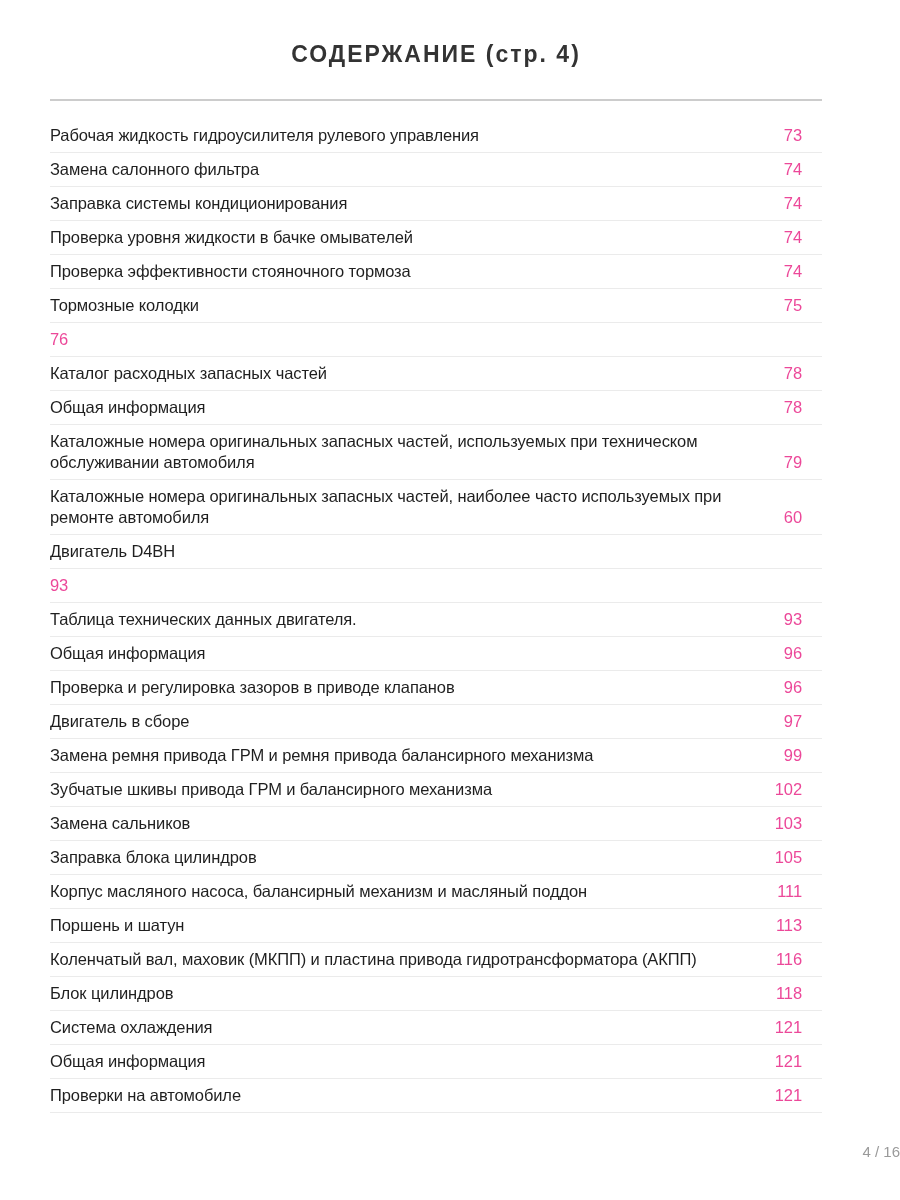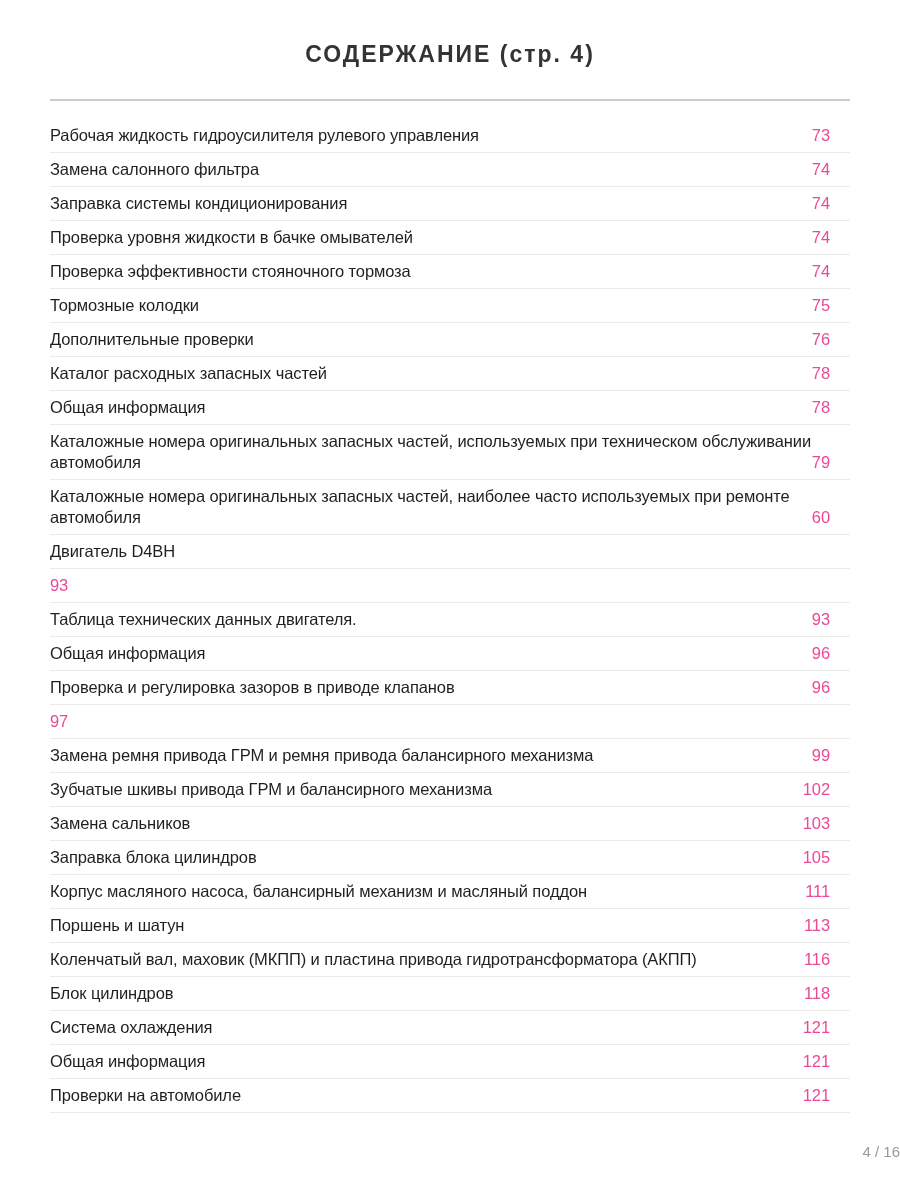--- a/index.html
+++ b/index.html
@@ -3,21 +3,21 @@
 <meta charset="utf-8">
 <style>
   html, body { margin: 0; padding: 0; background: #ffffff; }
   .page {
     position: relative;
     width: 900px;
     height: 1200px;
     margin: 0 auto;
     background: #ffffff;
     box-sizing: border-box;
-    padding: 40px 50px 0 50px;
+    padding: 40px 78px 0 50px;
     font-family: "Liberation Sans", "DejaVu Sans", sans-serif;
     overflow: hidden;
   }
   .title {
     margin: 0;
     text-align: center;
     font-size: 23px;
     line-height: 28px;
     font-weight: 700;
     letter-spacing: 2px;
@@ -94,21 +94,20 @@
         <span class="label">Проверка эффективности стояночного тормоза</span>
         <span class="pagenum">74</span>
       </div>
 
       <div class="row">
         <span class="label">Тормозные колодки</span>
         <span class="pagenum">75</span>
       </div>
 
       <div class="row">
-        <span class="label">Дополнительные проверки</span>
         <span class="pagenum">76</span>
       </div>
 
       <div class="row">
         <span class="label">Каталог расходных запасных частей</span>
         <span class="pagenum">78</span>
       </div>
 
       <div class="row">
         <span class="label">Общая информация</span>
@@ -143,20 +142,21 @@
         <span class="label">Общая информация</span>
         <span class="pagenum">96</span>
       </div>
 
       <div class="row">
         <span class="label">Проверка и регулировка зазоров в приводе клапанов</span>
         <span class="pagenum">96</span>
       </div>
 
       <div class="row">
+        <span class="label">Двигатель в сборе</span>
         <span class="pagenum">97</span>
       </div>
 
       <div class="row">
         <span class="label">Замена ремня привода ГРМ и ремня привода балансирного механизма</span>
         <span class="pagenum">99</span>
       </div>
 
       <div class="row">
         <span class="label">Зубчатые шкивы привода ГРМ и балансирного механизма</span>

